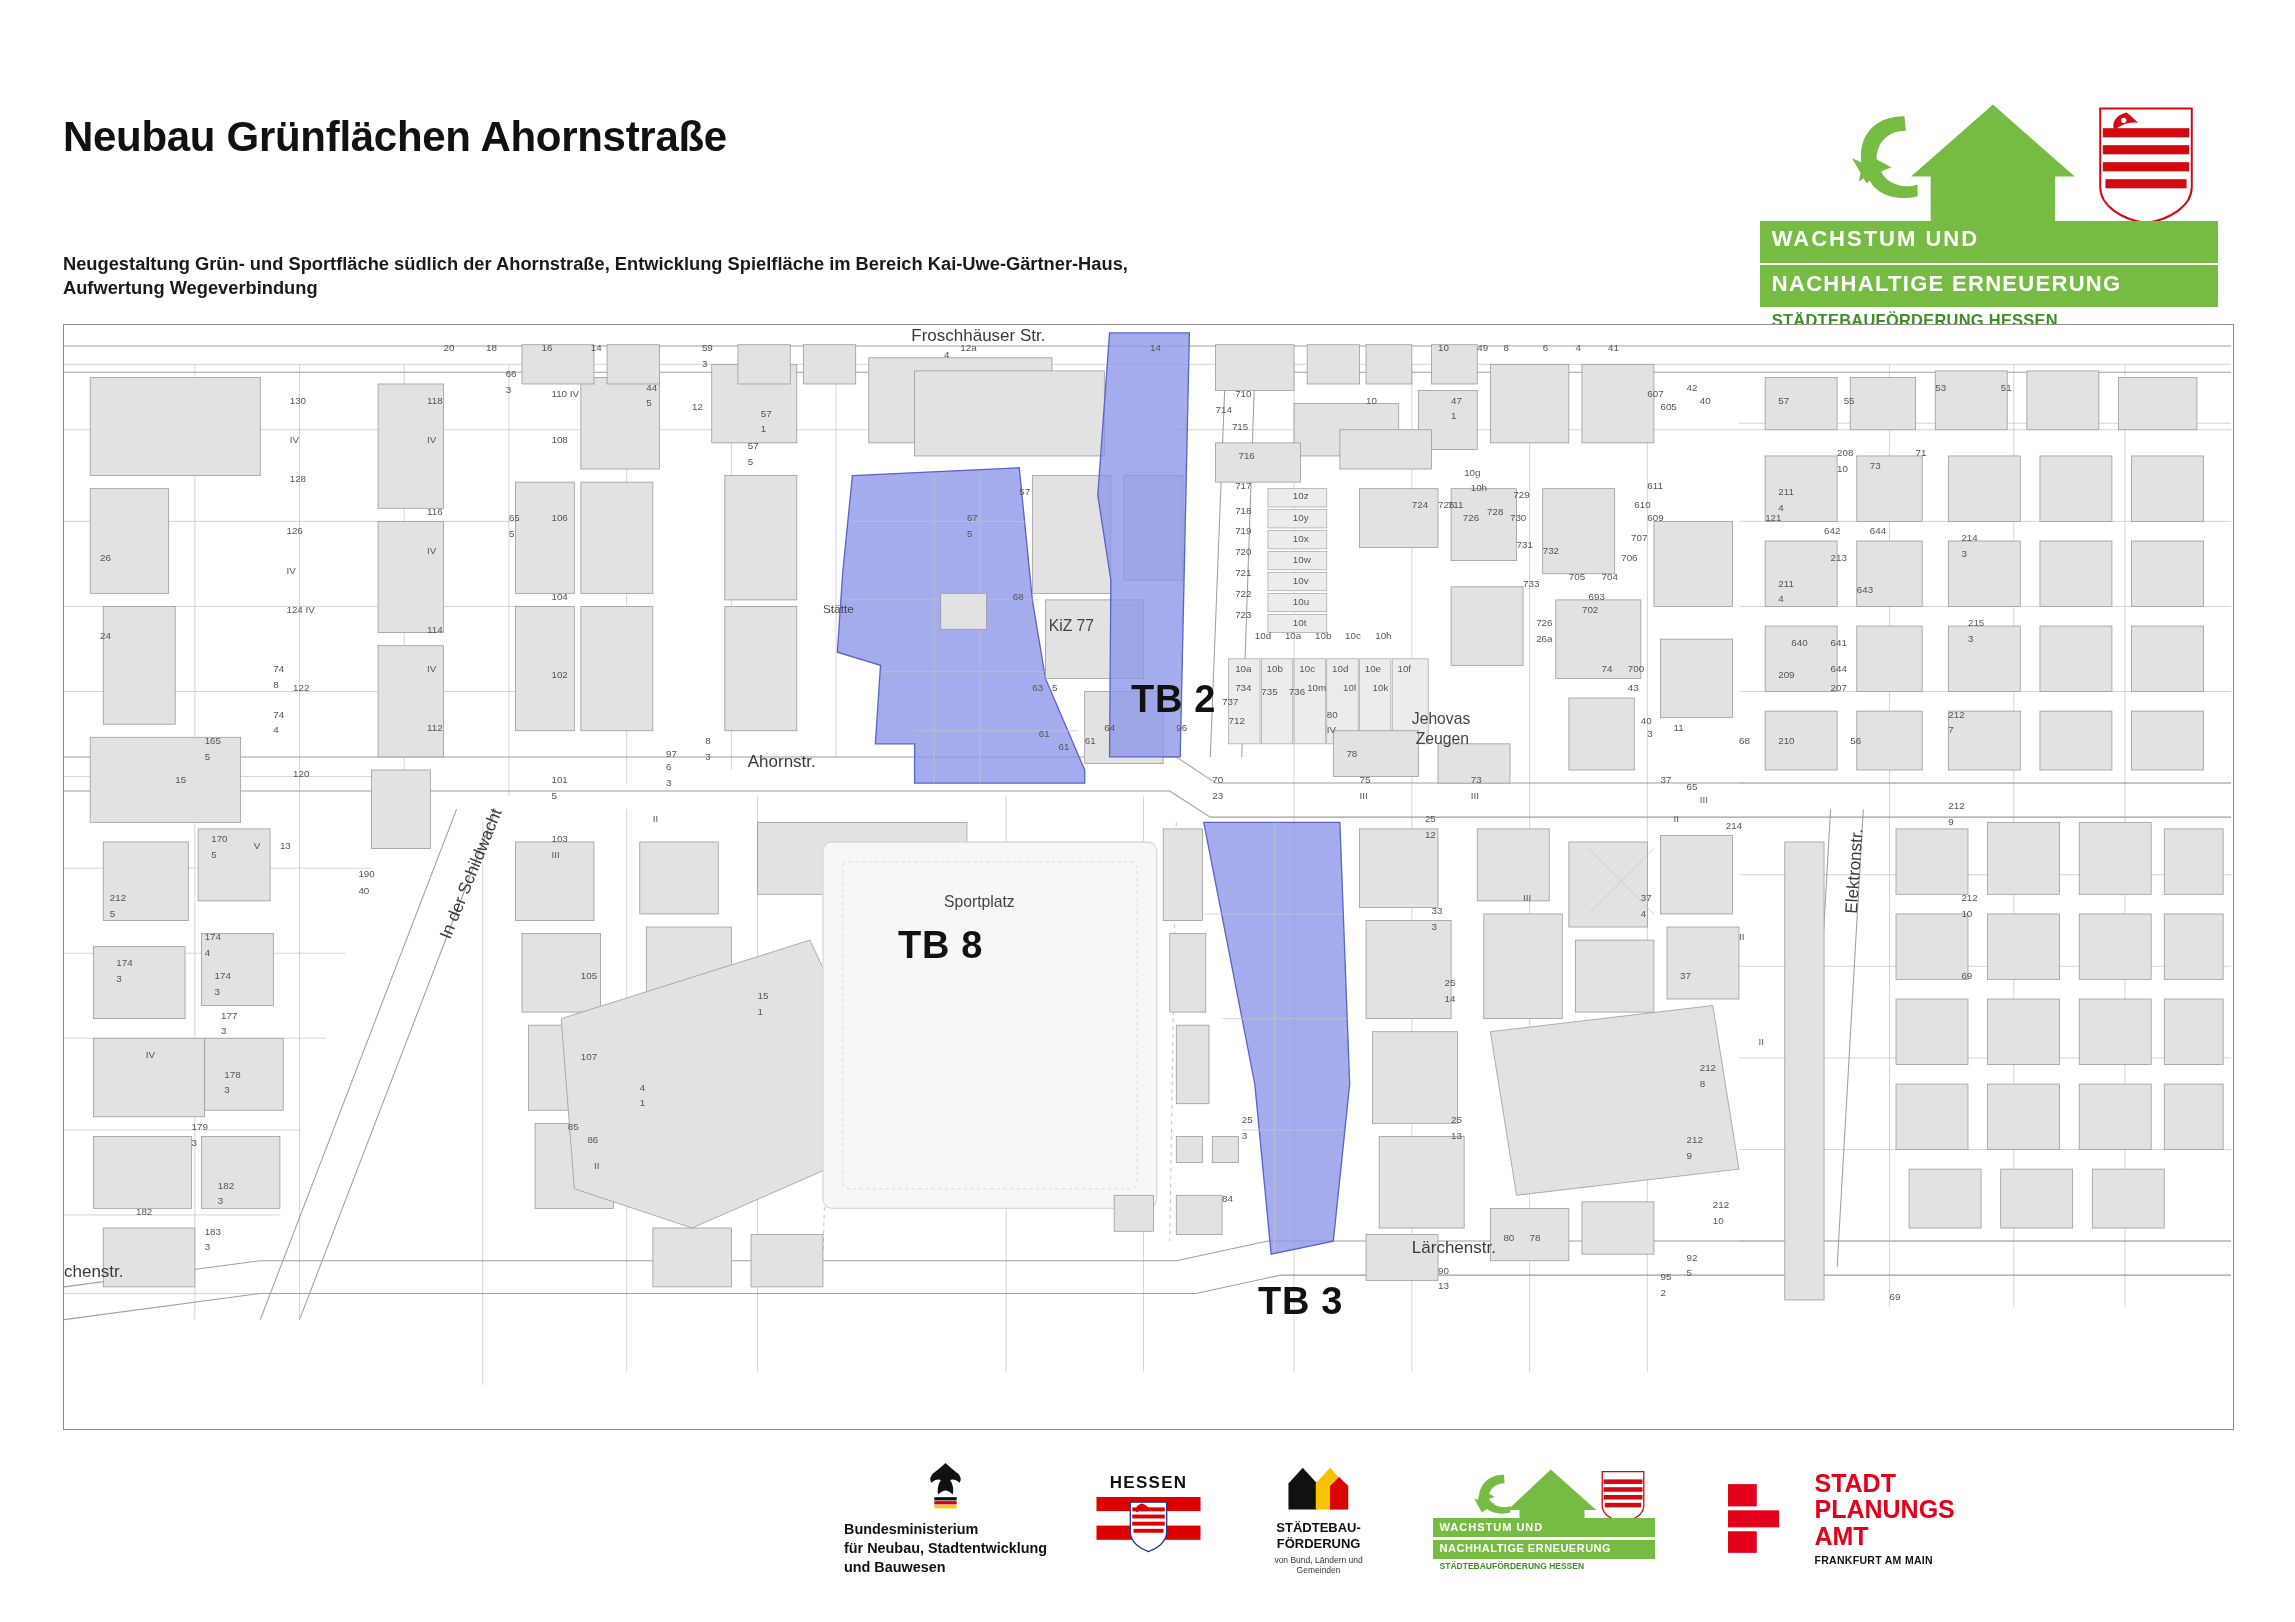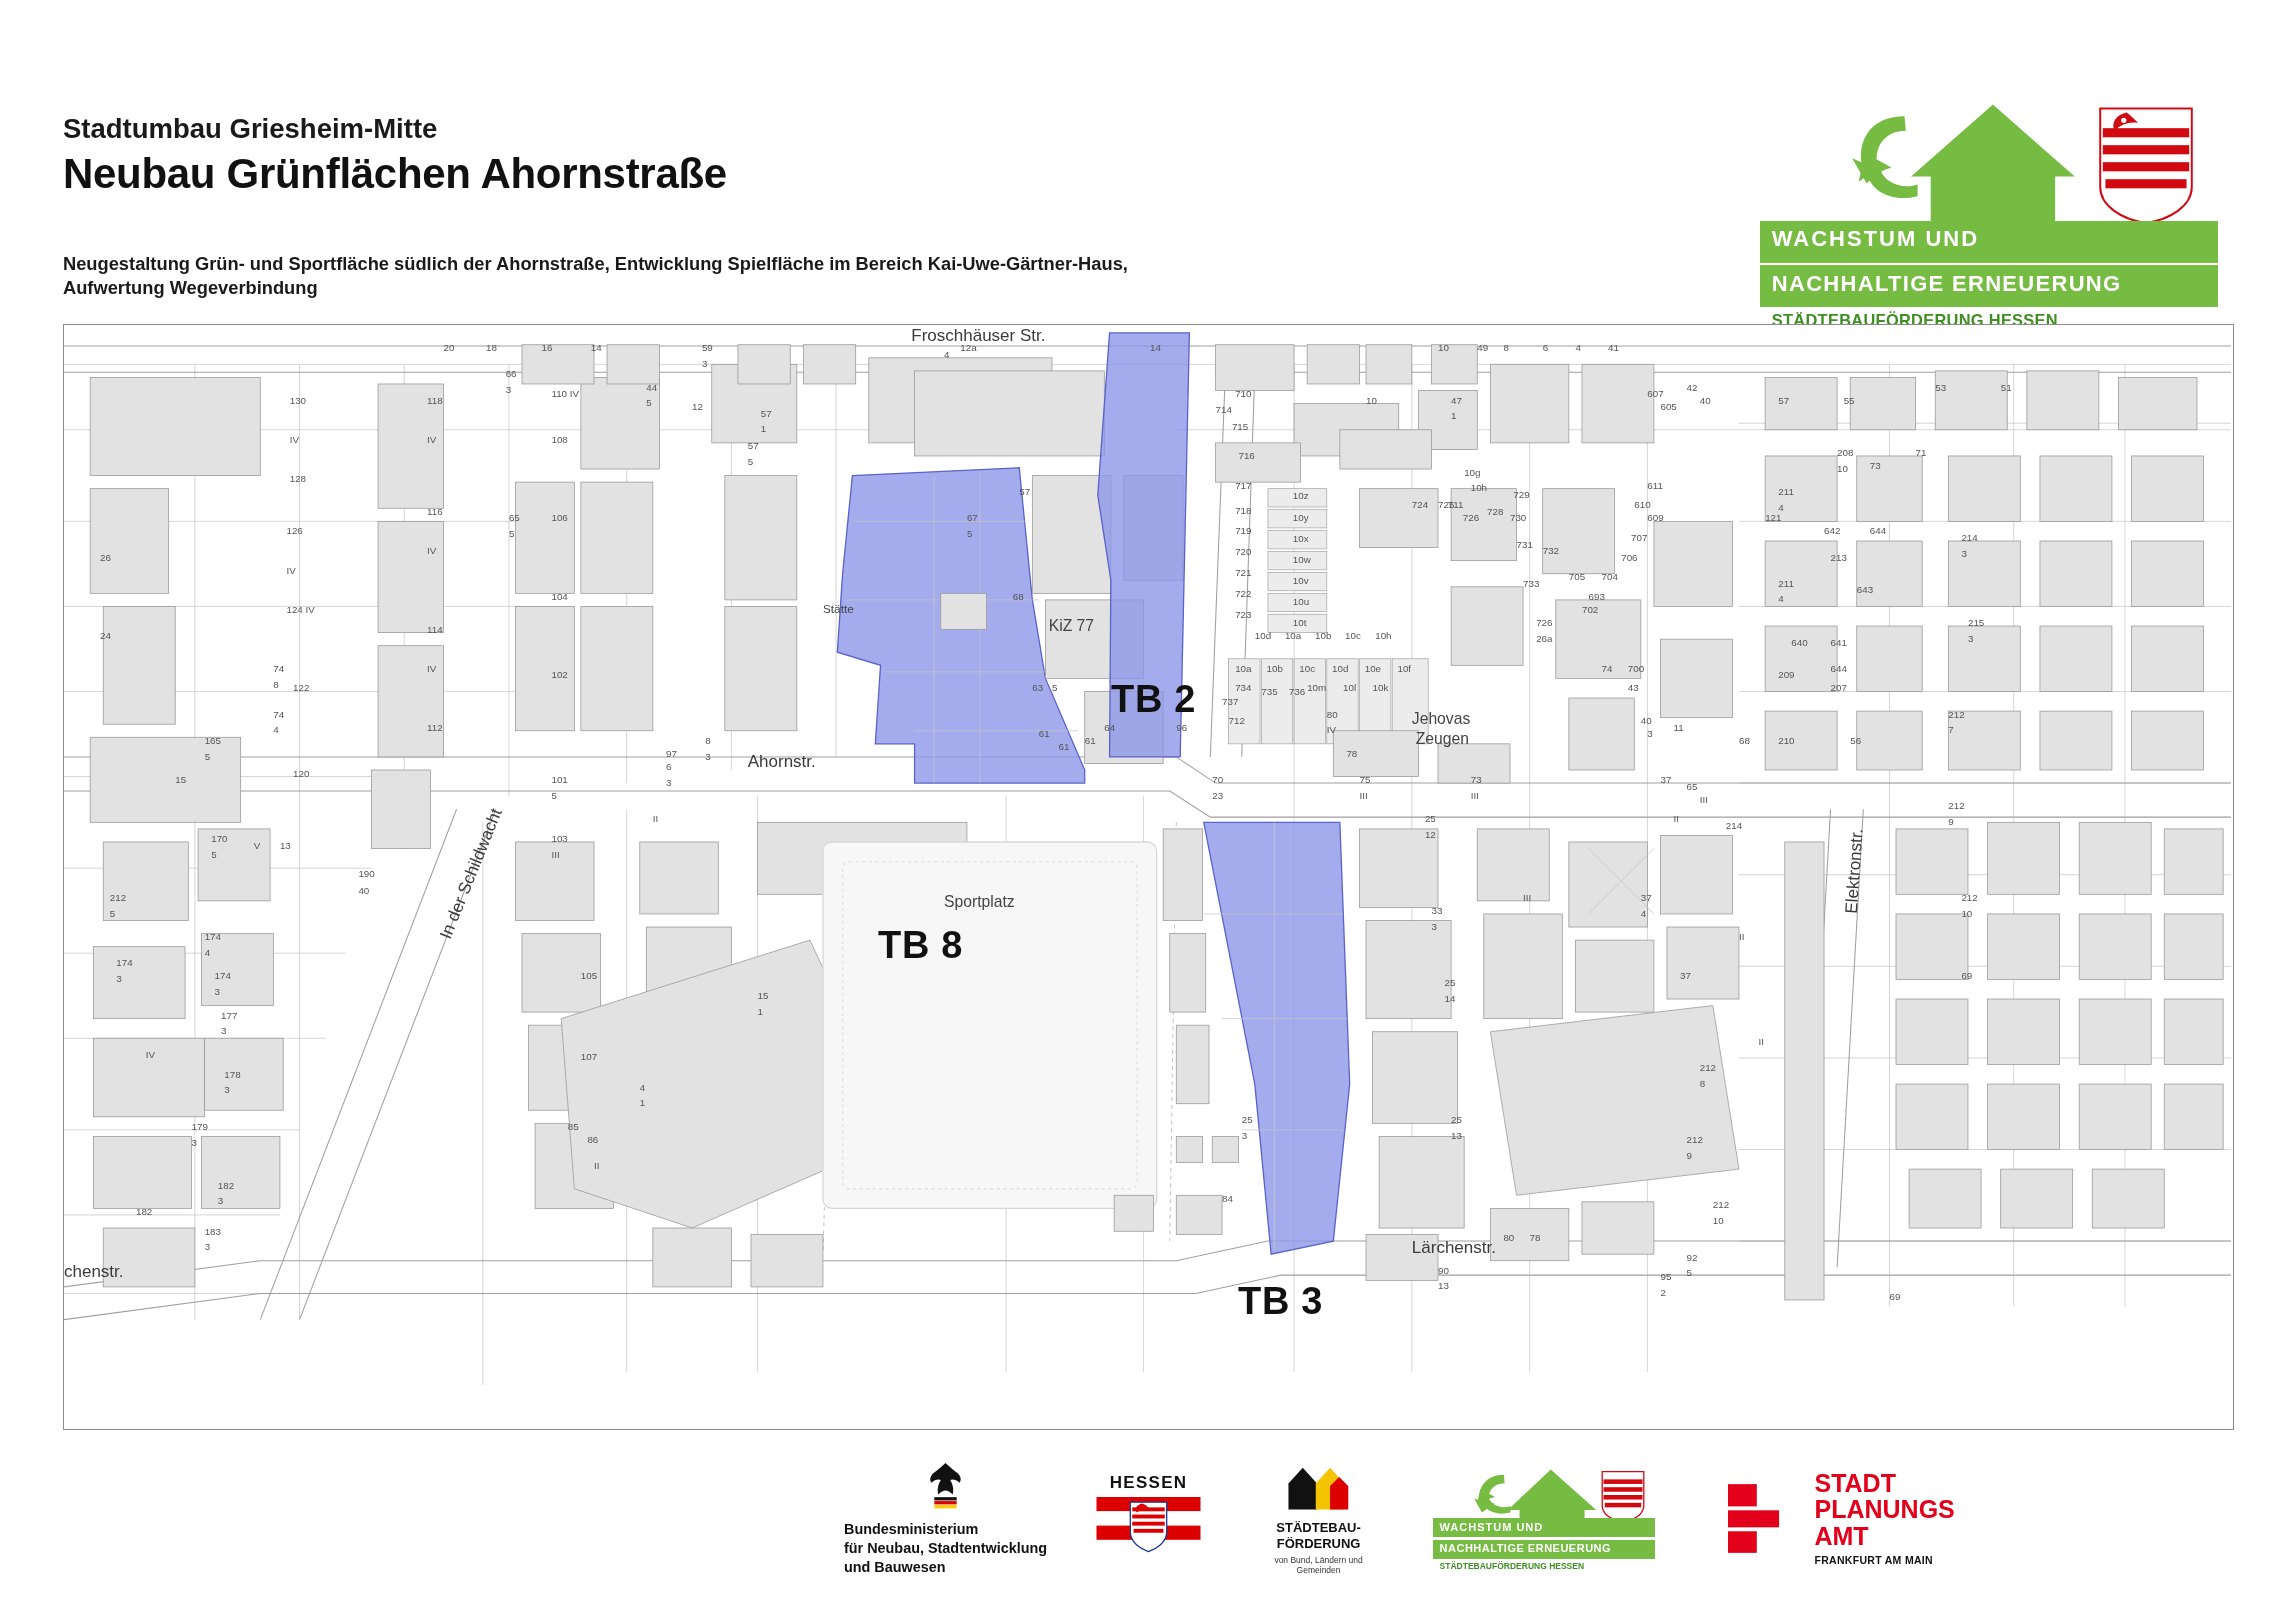--- a/index.html
+++ b/index.html
@@ -153,20 +153,21 @@
   }
   .map-svg { display: block; }
 
   .tb-label {
     position: absolute;
     font-size: 38px;
     font-weight: bold;
     color: #111;
     letter-spacing: 0.7px;
     white-space: nowrap;
+    padding-left: 20px;
   }
   #tb1-label { left: 814px; top: 599px; }
   #tb2-label { left: 1047px; top: 353px; }
   #tb3-label { left: 1174px; top: 955px; }
 
   
   .footer {
     position: absolute;
     left: 0;
     top: 1446px;
@@ -274,21 +275,20 @@
     margin-top: 5.2px;
   }
 </style>
 </head>
 <body>
 
 <div class="header">
 
 
   <div class="title-block">
-    <div class="subtitle-top">Stadtumbau Griesheim-Mitte</div>
     <h1 class="main-title">Neubau Grünflächen Ahornstraße</h1>
   </div>
 
   <div class="desc">Neugestaltung Grün- und Sportfläche südlich der Ahornstraße, Entwicklung Spielfläche im Bereich Kai-Uwe-Gärtner-Haus, Aufwertung Wegeverbindung</div>
 
   <div class="hessen-badge">
     <svg class="hb-arrow-house" viewBox="0 0 360 200">
       <path d="M215 10 L340 120 L310 120 L310 200 L120 200 L120 120 L90 120 Z" fill="#76bc43"></path>
       <path d="M80 28 C30 28 10 62 14 98 L0 92 L22 130 L56 104 L38 102 C34 74 50 50 82 50 Z" fill="#76bc43"></path>
       <path d="M100 150 C60 160 30 142 24 118 L10 128 L20 84 L60 106 L44 112 C52 130 76 140 100 132 Z" fill="#76bc43"></path>

